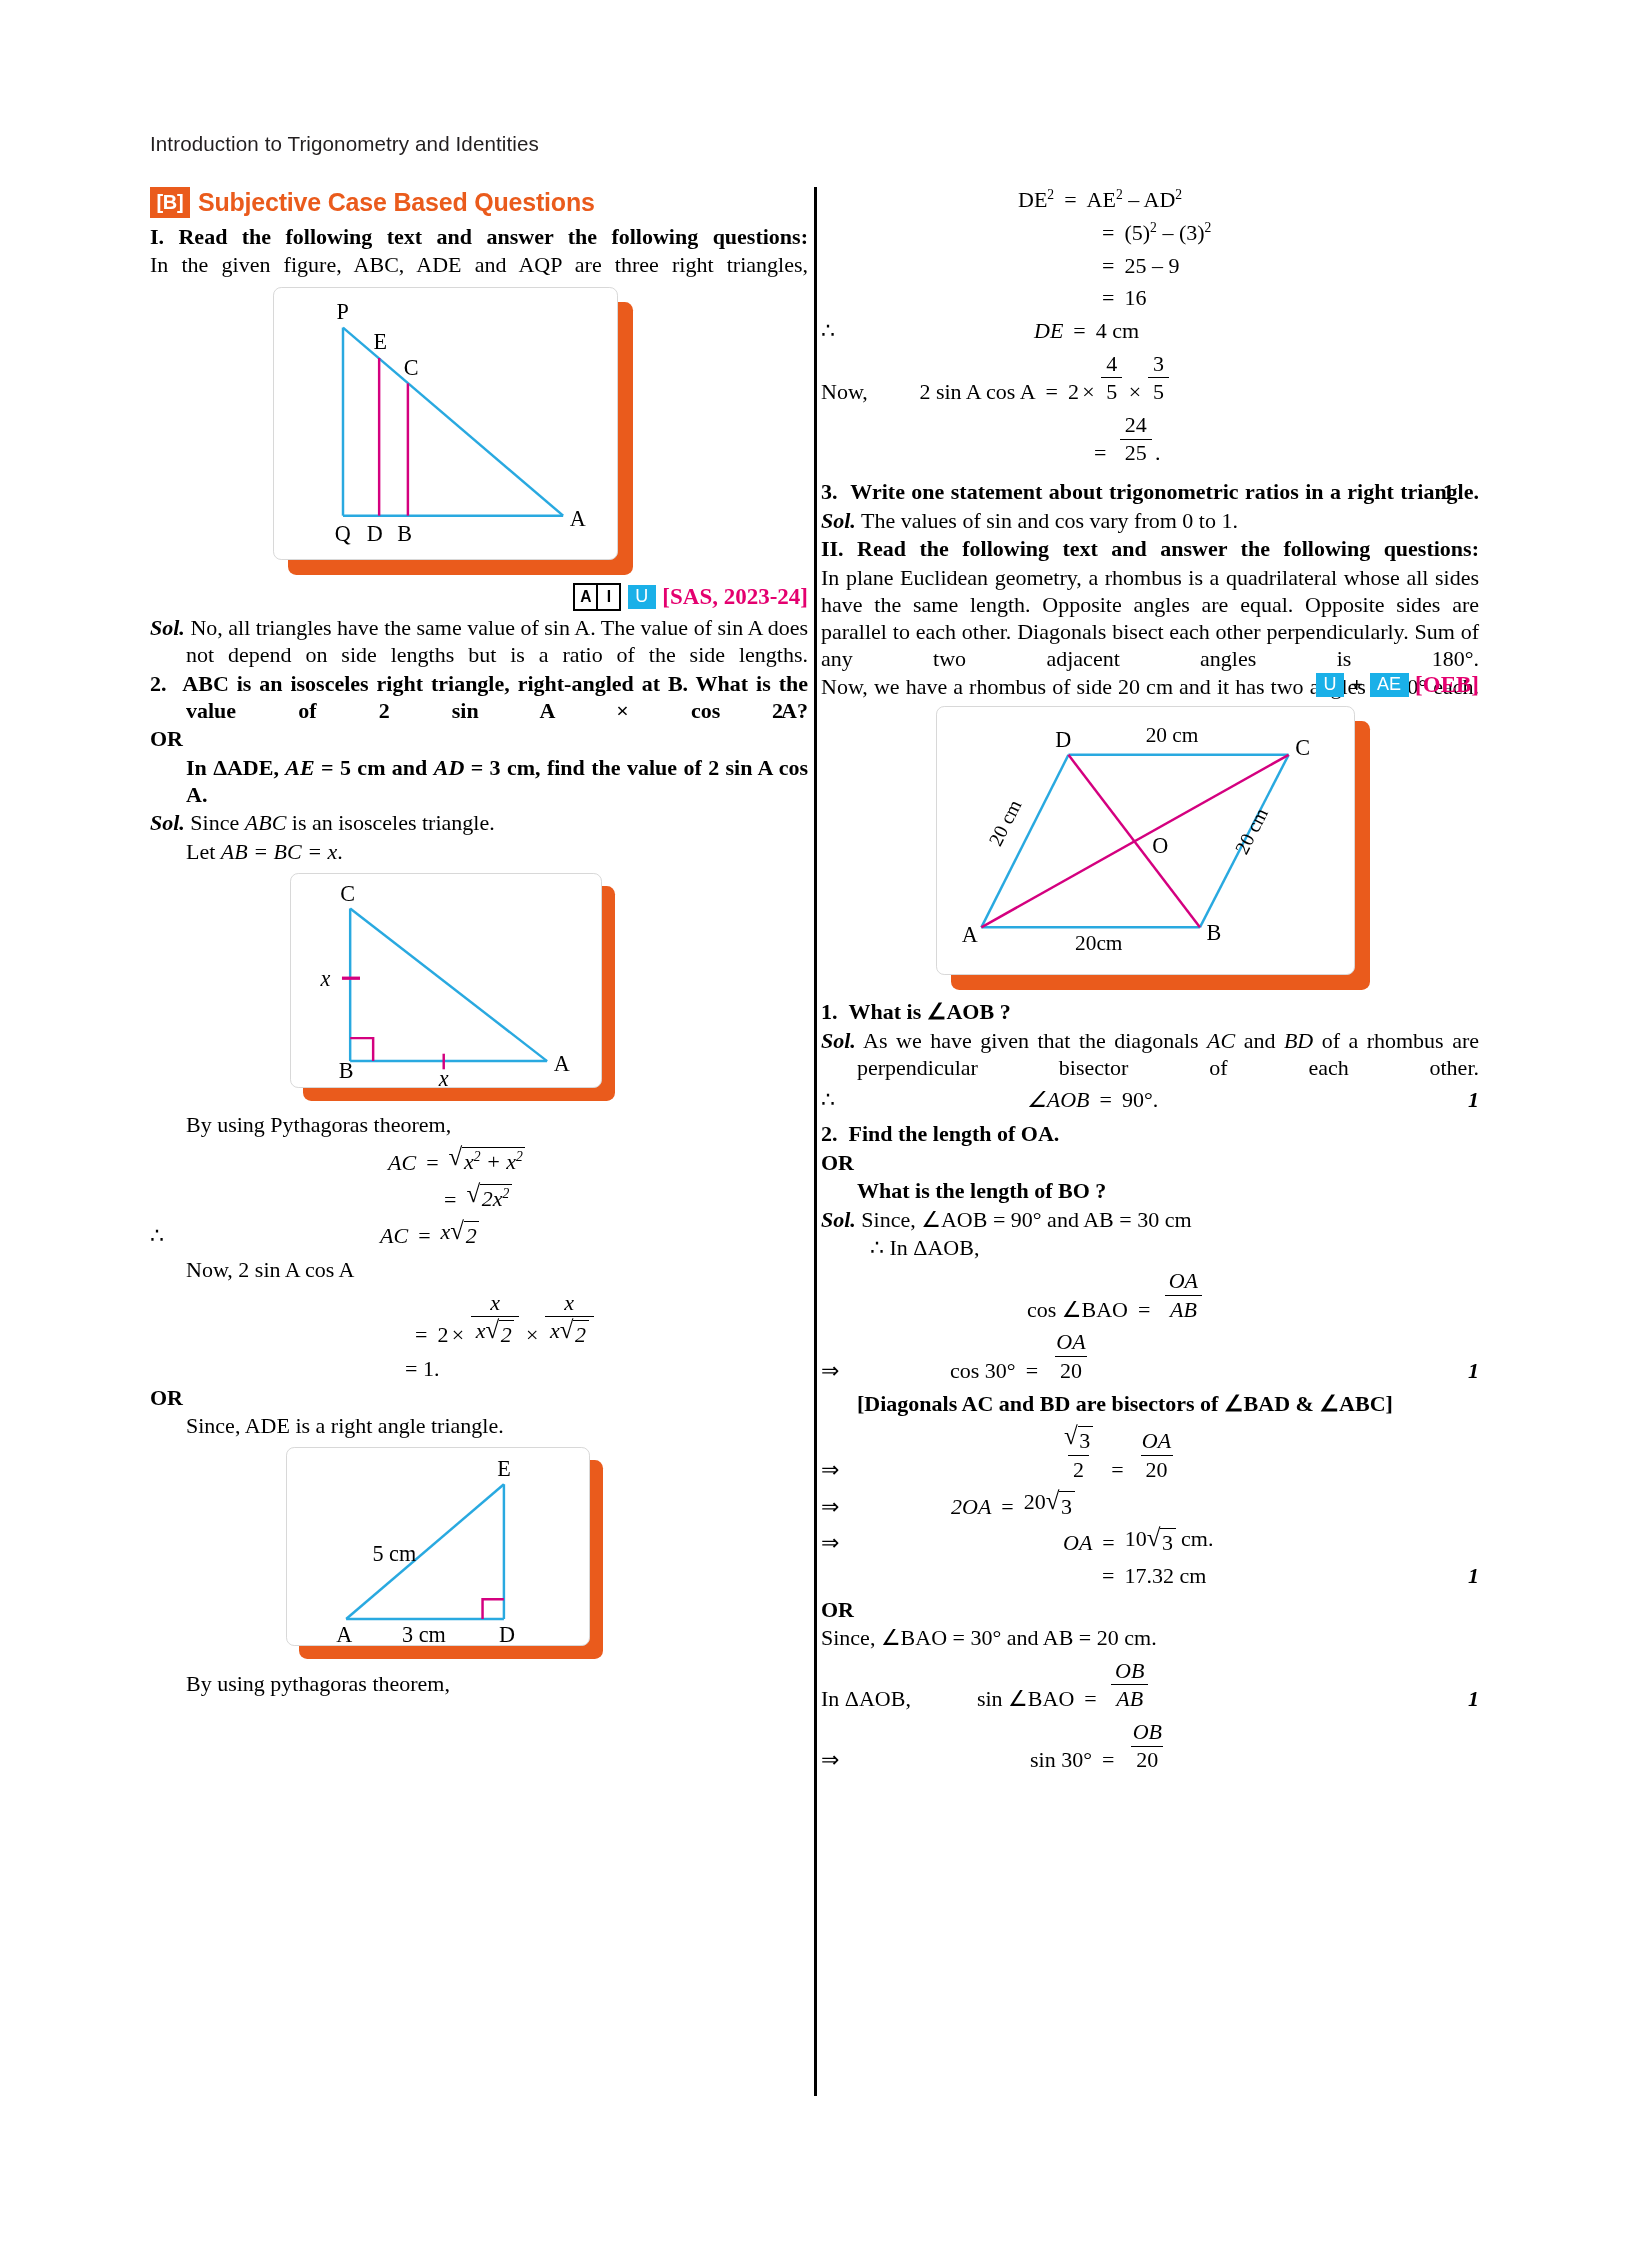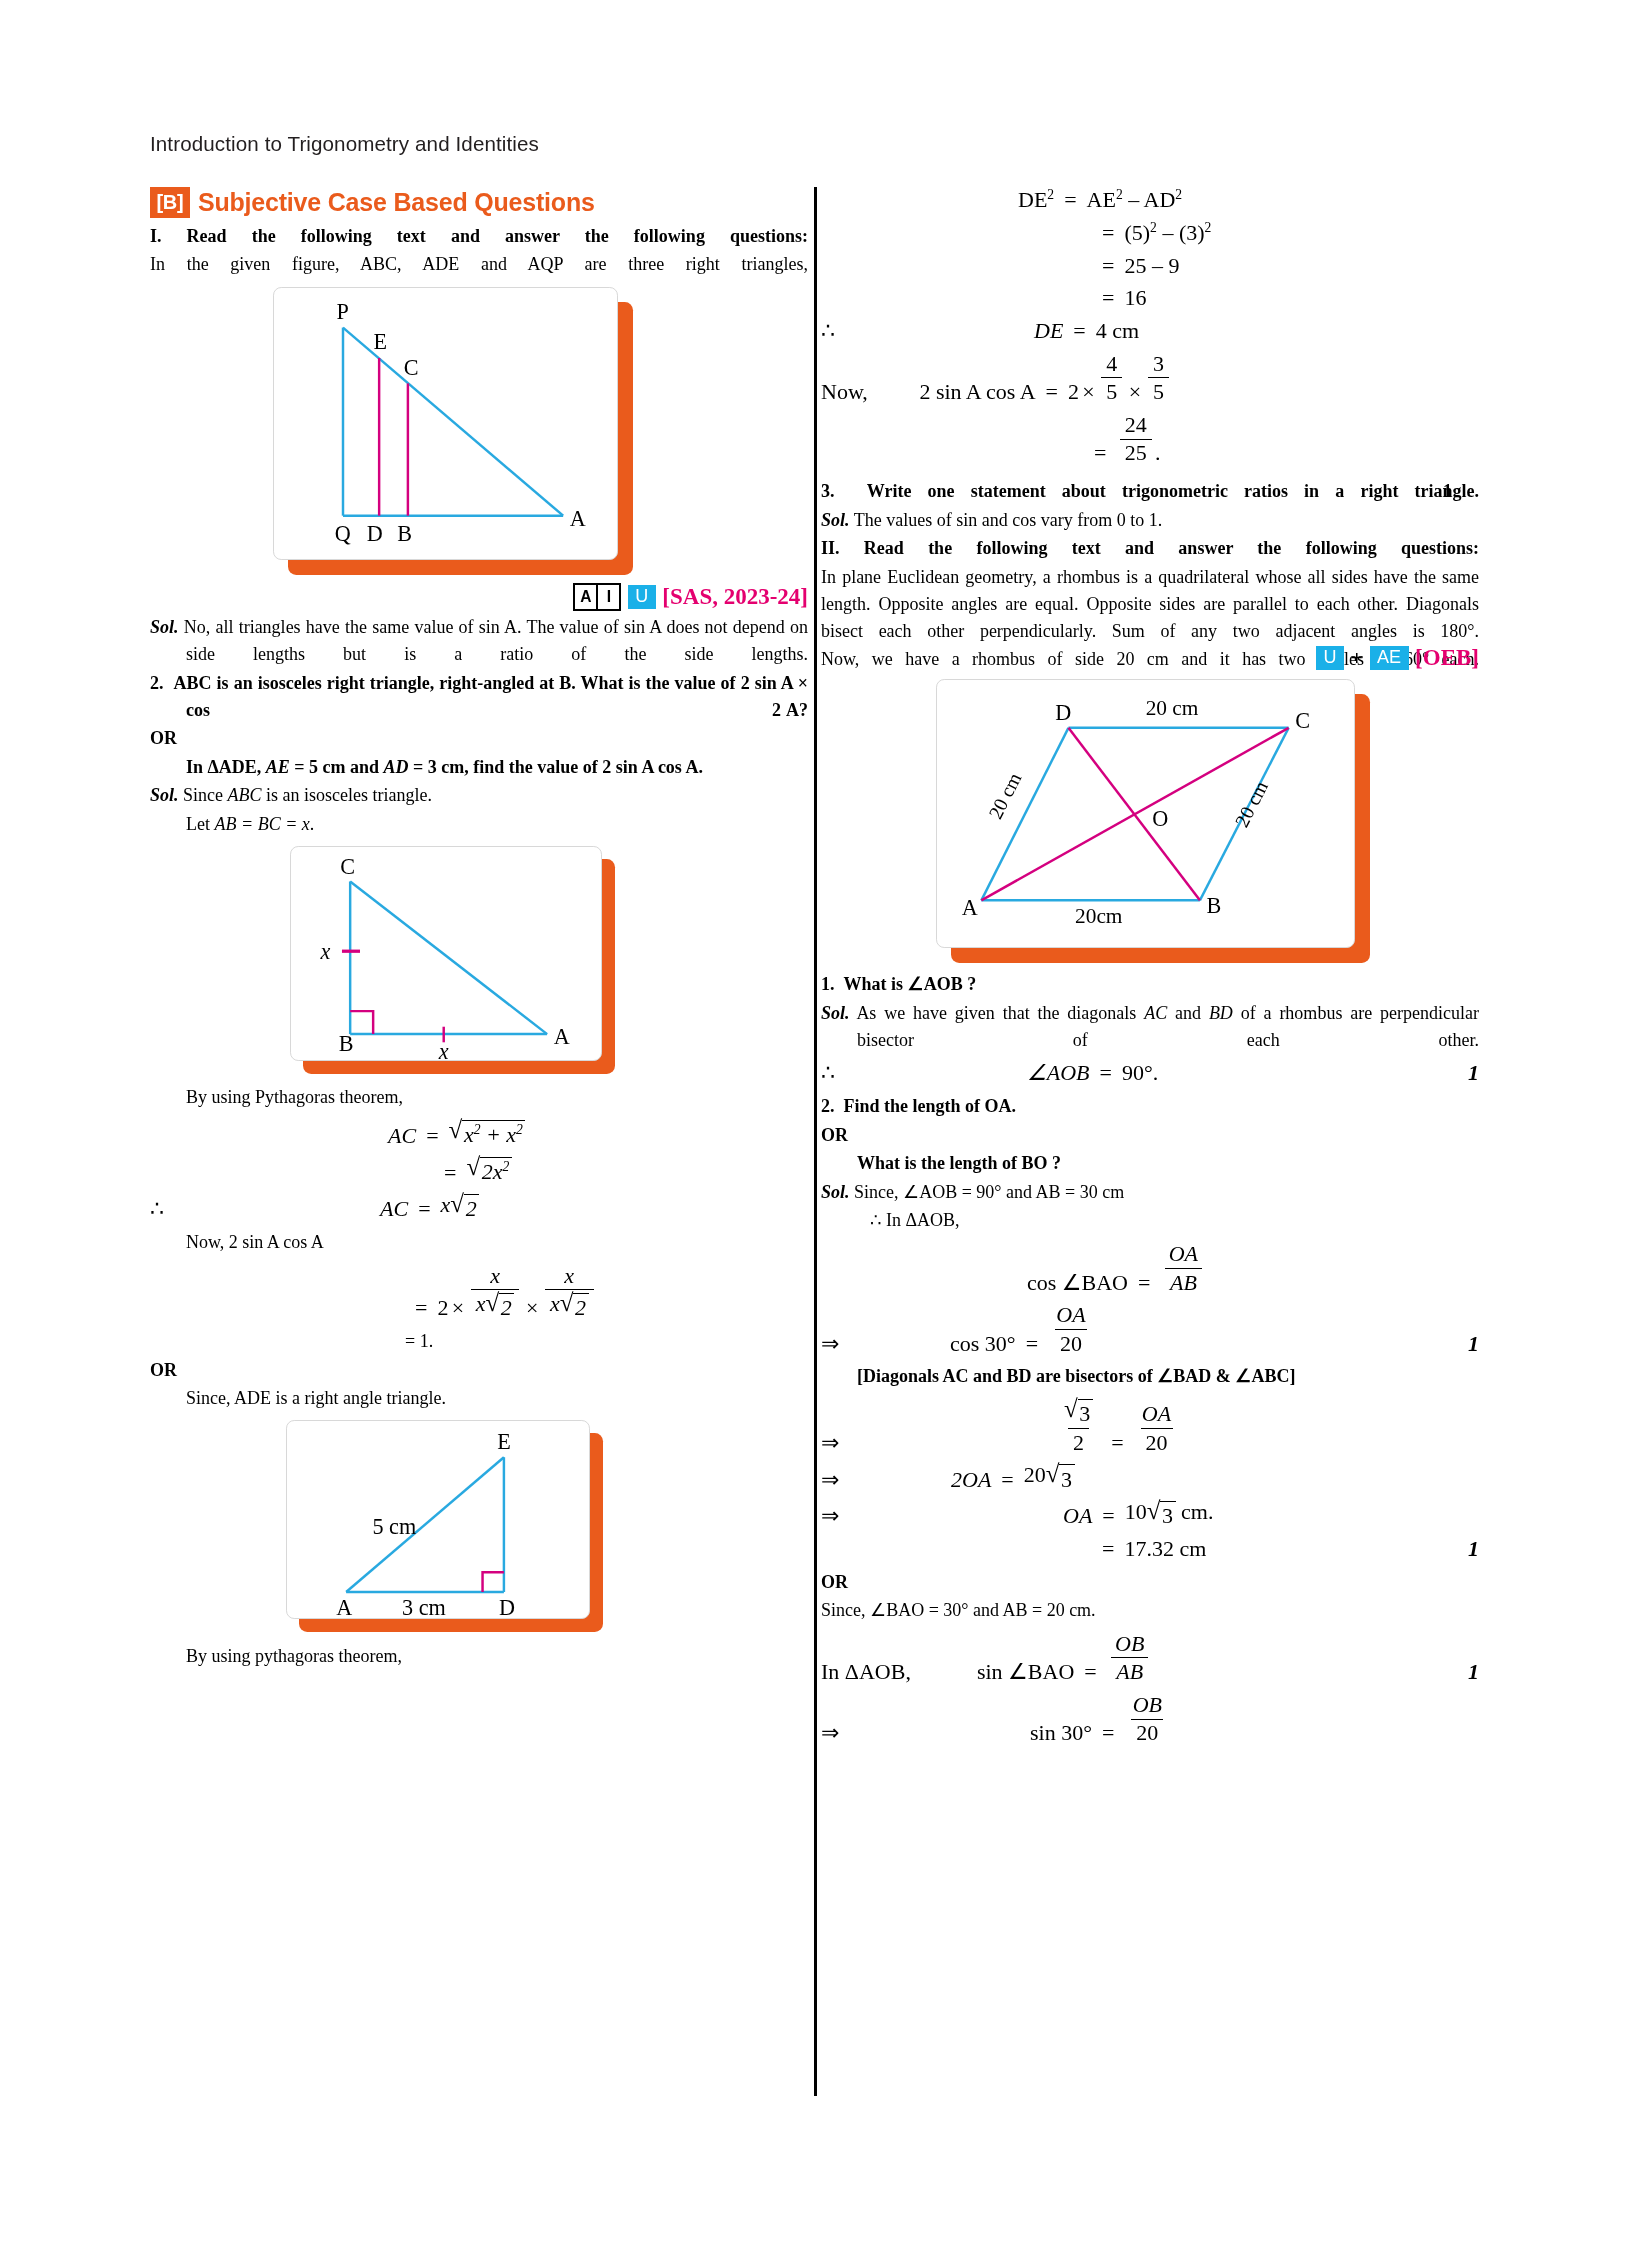--- a/index.html
+++ b/index.html
@@ -65,21 +65,21 @@
   }
   .sec-title {
     color: #ea5b1c;
     font-family: "Liberation Sans", sans-serif;
     font-weight: bold;
     font-size: 25px;
     letter-spacing: -0.2px;
   }
   p.t {
     margin: 0 0 1.6px 0;
-    font-size: 18px;
+    font-size: 22px;
     line-height: 27px;
     text-align: justify;
   }
   p.tb { font-weight: bold; }
   .just { text-align: justify; text-align-last: justify; }
   .hang {
     padding-left: 36px;
     text-indent: -36px;
   }
   .hang-sol {

